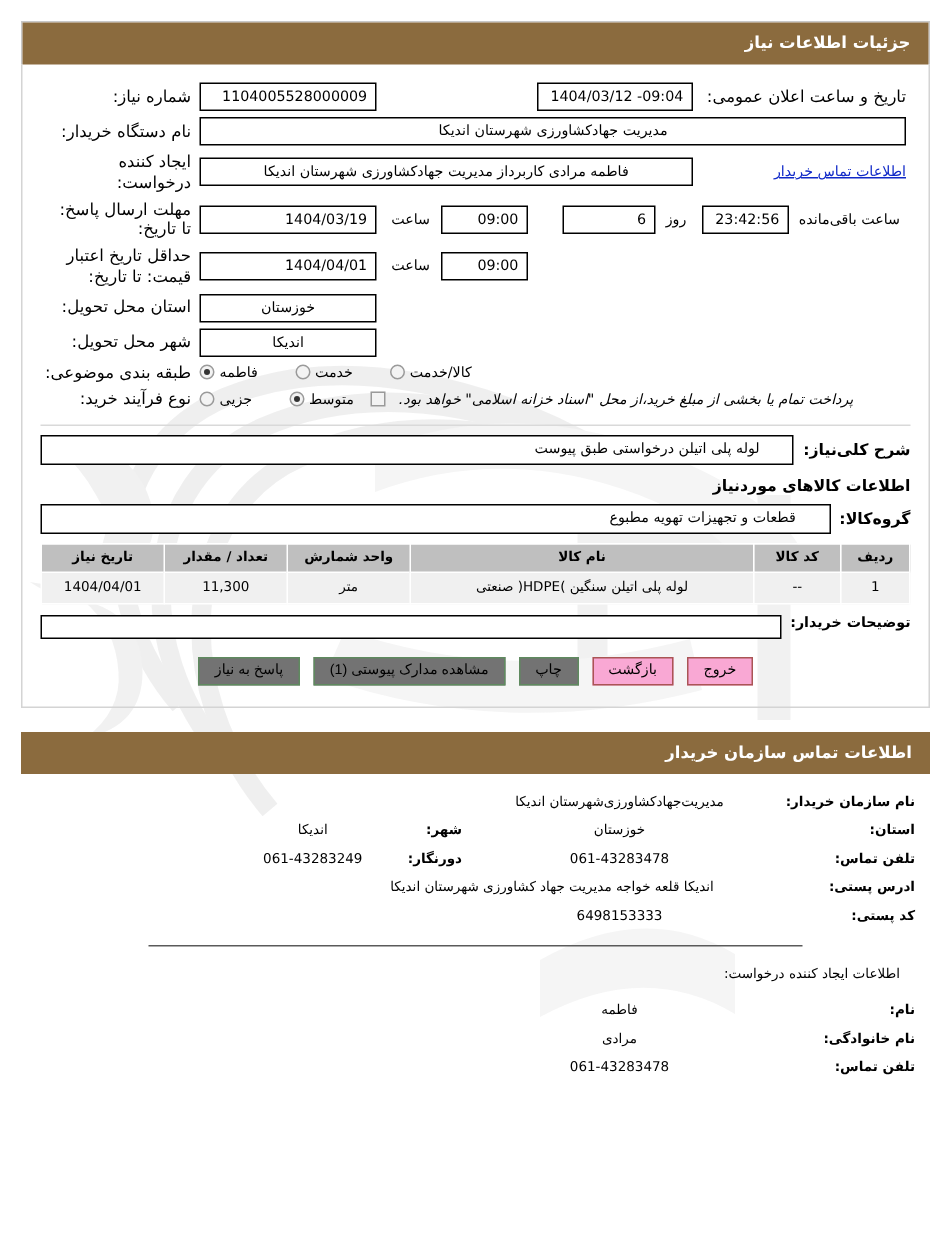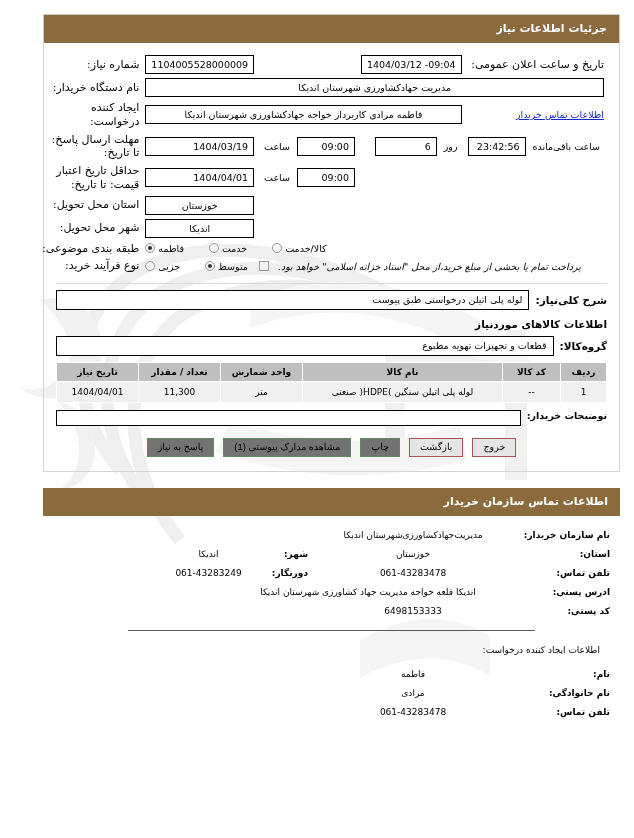--- a/index.html
+++ b/index.html
@@ -17,21 +17,21 @@
     overflow: hidden;
   }
   
   .watermark {
     position: absolute;
     inset: 0;
     pointer-events: none;
     z-index: 0;
     opacity: .55;
   }
-  .content { position: relative; z-index: 2; margin-left: 29px; }
+  .content { position: relative; z-index: 2; }
 
   .outer-frame {
     margin: 14px 14px 0 14px;
     border: 1px solid #c8c8c8;
     border-bottom: none;
   }
   .bar {
     background: #8b6b3e;
     color: #ffffff;
     font-size: 11px;
@@ -108,21 +108,21 @@
 
   
   .hr-grey { border: none; border-top: 1px solid #d9d9d9; margin: 8px 0 6px 0; }
 
   
   .sum-row { display: flex; align-items: center; gap: 6px; margin: 6px 0; }
   .sum-lbl { font-size: 10.5px; font-weight: bold; white-space: nowrap; }
   .sum-box {
     flex: 1 1 auto; border: 1px solid #000; background: #fff;
     height: 20px; line-height: 18px; font-size: 9.5px;
-    padding: 0 6px; text-align: right; overflow: hidden; white-space: nowrap;
+    padding: 0 22px; text-align: right; overflow: hidden; white-space: nowrap;
   }
   .sec-title { font-size: 10.5px; font-weight: bold; margin: 8px 0 4px 0; text-align: right; }
 
   
   table.items { width: 100%; border-collapse: collapse; margin-top: 4px; }
   table.items th {
     background: #bfbfbf;
     border: 1px solid #ffffff;
     font-size: 9px;
     font-weight: bold;
@@ -150,21 +150,21 @@
   .btn {
     font-size: 9.5px;
     padding: 3px 10px 4px 10px;
     border: 1px solid #5f8a5f;
     background: #737373;
     color: #000;
     cursor: pointer;
     white-space: nowrap;
     line-height: 1.1;
   }
-  .btn.danger { border-color: #a55; background: #e5e5e5; }
+  .btn.danger { border-color: #a55; background: #f9a8d4; }
 
   
   .contact { margin: 16px 14px 0 14px; }
   .c-rows { padding: 14px 10px 0 10px; font-size: 9px; }
   .c-line { display: flex; align-items: center; margin-bottom: 9px; }
   .c-lbl { font-weight: bold; width: 92px; text-align: right; white-space: nowrap; flex: 0 0 auto; }
   .c-val { width: 210px; text-align: center; white-space: nowrap; }
   .c-lbl2 { font-weight: bold; width: 52px; text-align: right; white-space: nowrap; flex: 0 0 auto; }
   .c-val2 { width: 95px; text-align: center; white-space: nowrap; direction: ltr; }
   .c-val.ltr { direction: ltr; }
@@ -221,21 +221,21 @@
         <tr>
           <td colspan="4">
                 <span class="box center">مدیریت  جهادکشاورزی  شهرستان اندیکا</span>
               </td>
           <td class="lbl">نام دستگاه خریدار:</td>
         </tr>
 
         <tr>
           <td class="link">اطلاعات تماس خریدار</td>
           <td colspan="3">
-                <span class="box center">فاطمه مرادی  کاربرداز خواجه  جهادکشاورزی  شهرستان اندیکا</span>
+                <span class="box center">فاطمه مرادی  کاربرداز مدیریت  جهادکشاورزی  شهرستان اندیکا</span>
               </td>
           <td class="lbl wrap">ایجاد کننده درخواست:</td>
         </tr>
 
         <tr>
           <td>
             <div style="display:flex;align-items:center;gap:3px;justify-content:flex-start;">
               <span class="inline-lbl">ساعت باقی‌مانده</span>
               <span class="box numc" style="width:58px">23:42:56</span>
             </div>

